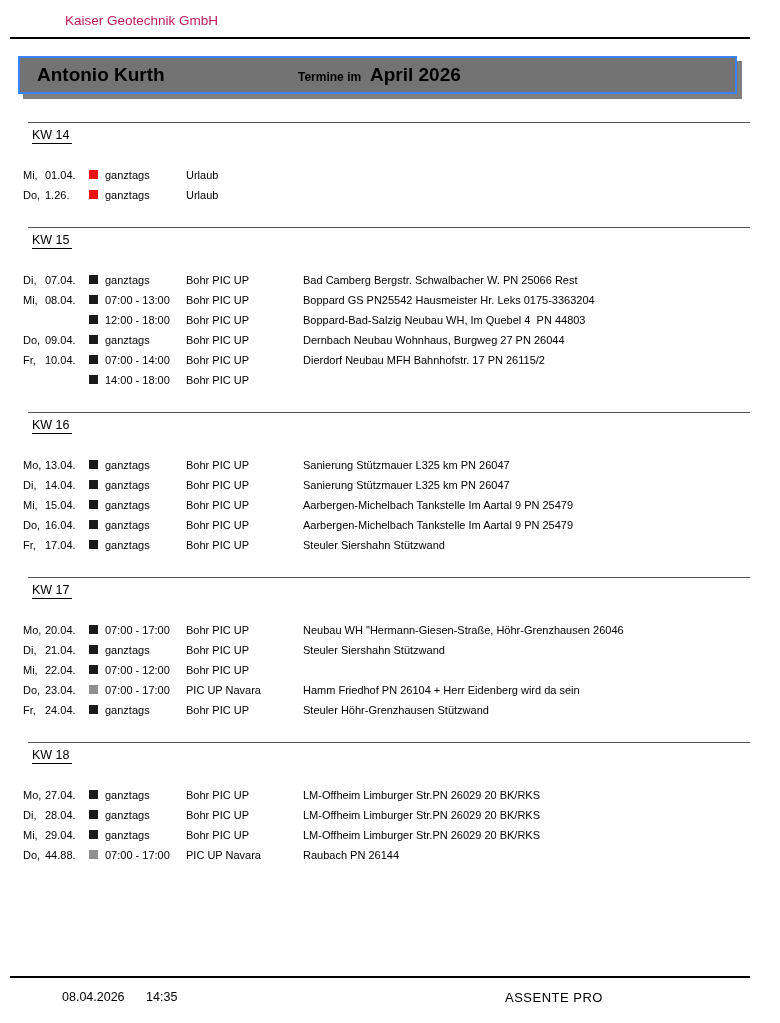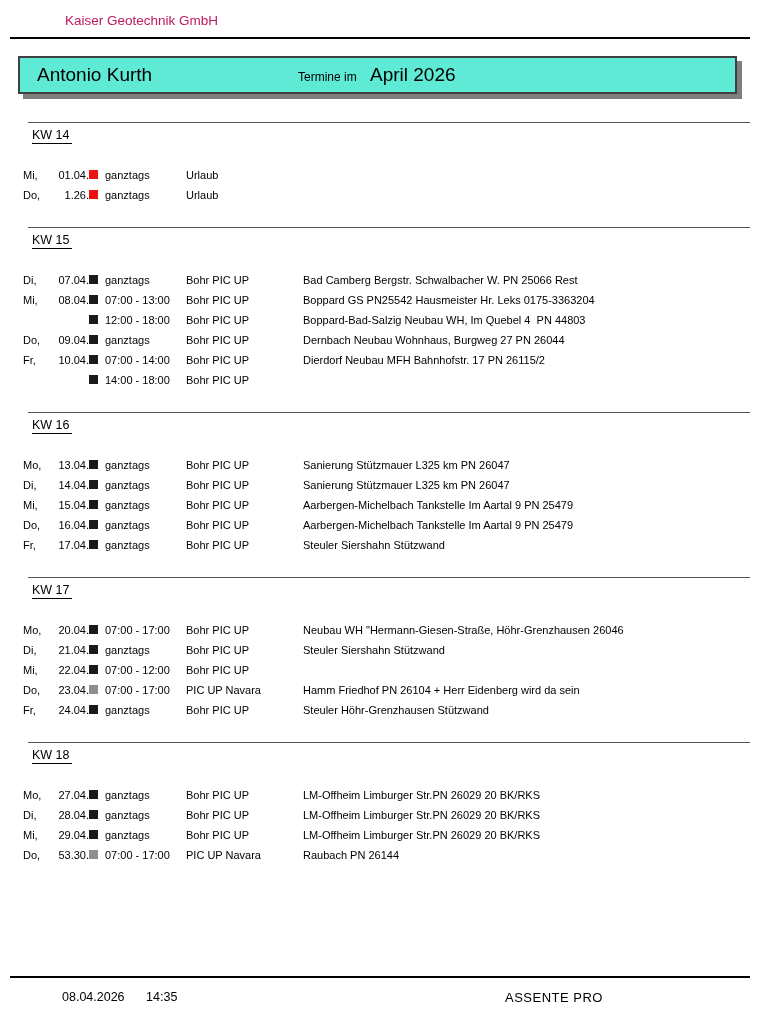--- a/index.html
+++ b/index.html
@@ -8,37 +8,37 @@
     font-family:"Liberation Sans", sans-serif; color:#000; overflow:hidden;
   }
   .company {
     position:absolute; left:65px; top:13px; font-size:13.5px; color:#be185d;
   }
   .header-rule {
     position:absolute; left:10px; top:37px; width:740px; height:2px; background:#000;
   }
   .title-box {
     position:absolute; left:18px; top:56px; width:715px; height:34px;
-    background:#5eead4; border:2px solid #404040; box-shadow:5px 5px 0 #7f7f7f;
+    background:#737373; border:2px solid #3b82f6; box-shadow:5px 5px 0 #7f7f7f;font-weight:bold;
   }
   .person   { position:absolute; left:17px;  top:6px;  font-size:19px; }
   .t-prefix { position:absolute; left:278px; top:12px; font-size:12px; }
   .t-month  { position:absolute; left:350px; top:6px;  font-size:19px; }
 
   .weeks { position:absolute; top:122px; left:0; width:780px; }
   .week-section { margin-bottom:22px; }
   .week-rule { margin:0 30px 0 28px; border-top:1px solid #555; height:0; }
   .week-label {
     display:inline-block; margin:5px 0 0 32px; font-size:12.5px;
     border-bottom:1px solid #000; padding:0 2px 1px 0;
   }
   .rows { margin-top:21px; }
   .row { display:flex; height:20px; line-height:20px; padding-left:23px; font-size:11px; }
   .col-day  { width:22px;  flex:none; }
-  .col-date { width:44px;  flex:none;text-align:right; }
+  .col-date { width:44px;  flex:none; }
   .marker   { width:9px; height:9px; margin:5px 7px 0 0; flex:none; }
   .col-time { width:81px;  flex:none; }
   .col-type { width:117px; flex:none; white-space:pre; }
   .col-desc { flex:1; white-space:pre; overflow:hidden; }
 
   .footer-rule { position:absolute; left:10px; top:976px; width:740px; height:2px; background:#000; }
   .footer-left { position:absolute; left:62px; top:990px; font-size:12.5px; }
   .footer-time { margin-left:18px; }
   .footer-app  { position:absolute; left:505px; top:990px; font-size:13px; letter-spacing:0.5px; }
 </style>
@@ -227,21 +227,21 @@
           <div class="row">
             <span class="col-day">Mi,</span>
             <span class="col-date">29.04.</span>
             <span class="marker" style="background: rgb(26, 26, 26);"></span>
             <span class="col-time">ganztags</span>
             <span class="col-type">Bohr PIC UP</span>
             <span class="col-desc">LM-Offheim Limburger Str.PN 26029 20 BK/RKS</span>
           </div>
           <div class="row">
             <span class="col-day">Do,</span>
-            <span class="col-date">53.30.</span>
+            <span class="col-date">44.88.</span>
             <span class="marker" style="background: rgb(143, 143, 143);"></span>
             <span class="col-time">07:00 - 17:00</span>
             <span class="col-type">PIC UP Navara</span>
             <span class="col-desc">Raubach PN 26144</span>
           </div>
         </div></section>
     </div>
 
   <div class="footer-rule"></div>
   <div class="footer-left">

